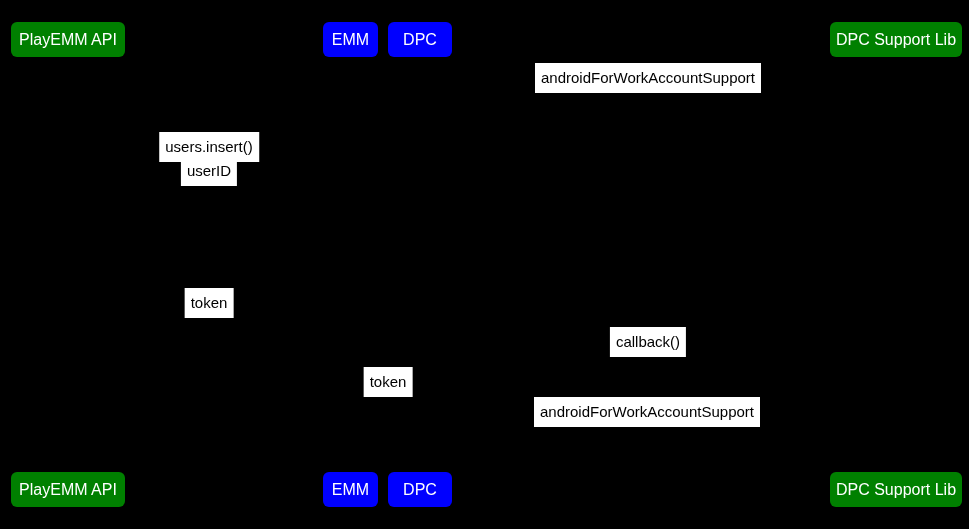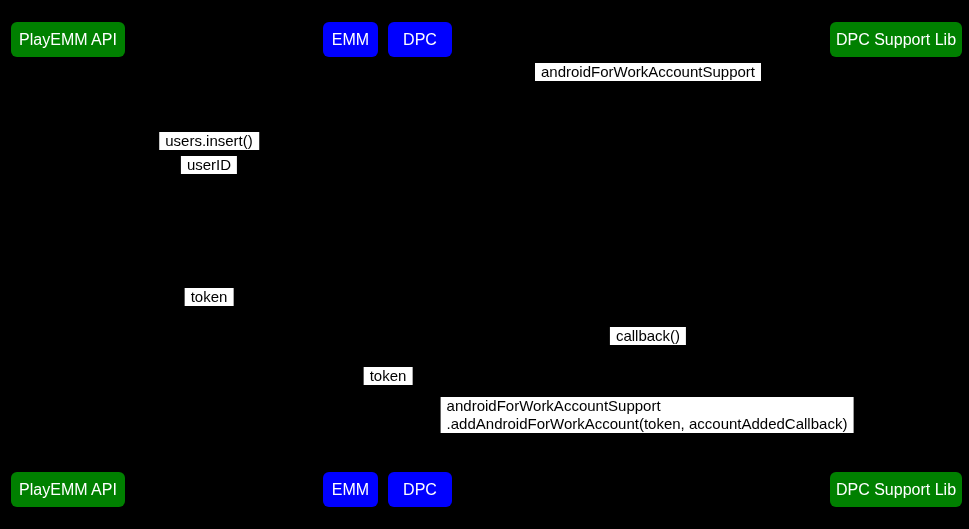--- a/index.html
+++ b/index.html
@@ -31,21 +31,22 @@
   .a0 { left: 11px;  width: 114px; }
   .a1 { left: 323px; width: 55px; }
   .a2 { left: 388px; width: 64px; }
   .a3 { left: 805px; width: 132px; margin-left: 25px; }
   
   .msg {
     position: absolute;
     transform: translateX(-50%);
     font-size: 15px;
     line-height: 18px;
-    padding: 0 6px;
+    padding: 6px 6px;
+    text-align: center;
     white-space: nowrap;
   }
   .msg-line { display: block; }
   .m0 { left: 648px; top: 63px; }
   .m1 { left: 209px; top: 132px; }
   .m2 { left: 209px; top: 156px; }
   .m3 { left: 209px; top: 210px; }
   .m4 { left: 209px; top: 249px; }
   .m5 { left: 209px; top: 288px; }
   .m6 { left: 648px; top: 327px; }
@@ -83,21 +84,20 @@
   <div class="msg m6" style="background-color: rgb(255, 255, 255); color: rgb(0, 0, 0);">
     <span class="msg-line">callback()</span>
   </div>
 
   <div class="msg m7" style="background-color: rgb(255, 255, 255); color: rgb(0, 0, 0);">
     <span class="msg-line">token</span>
   </div>
 
   <div class="msg m8" style="background-color: rgb(255, 255, 255); color: rgb(0, 0, 0);">
     <span class="msg-line">androidForWorkAccountSupport</span>
-    <span class="msg-line">.addAndroidForWorkAccount(token, accountAddedCallback)</span>
   </div>
 
   <div class="actor a0 row-bottom" style="background-color: rgb(0, 128, 0); color: rgb(255, 255, 255);">PlayEMM API</div>
   <div class="actor a1 row-bottom" style="background-color: rgb(0, 0, 255); color: rgb(255, 255, 255);">EMM</div>
   <div class="actor a2 row-bottom" style="background-color: rgb(0, 0, 255); color: rgb(255, 255, 255);">DPC</div>
   <div class="actor a3 row-bottom" style="background-color: rgb(0, 128, 0); color: rgb(255, 255, 255);">DPC Support Lib</div>
 
 </div>
 
 </body></html>

